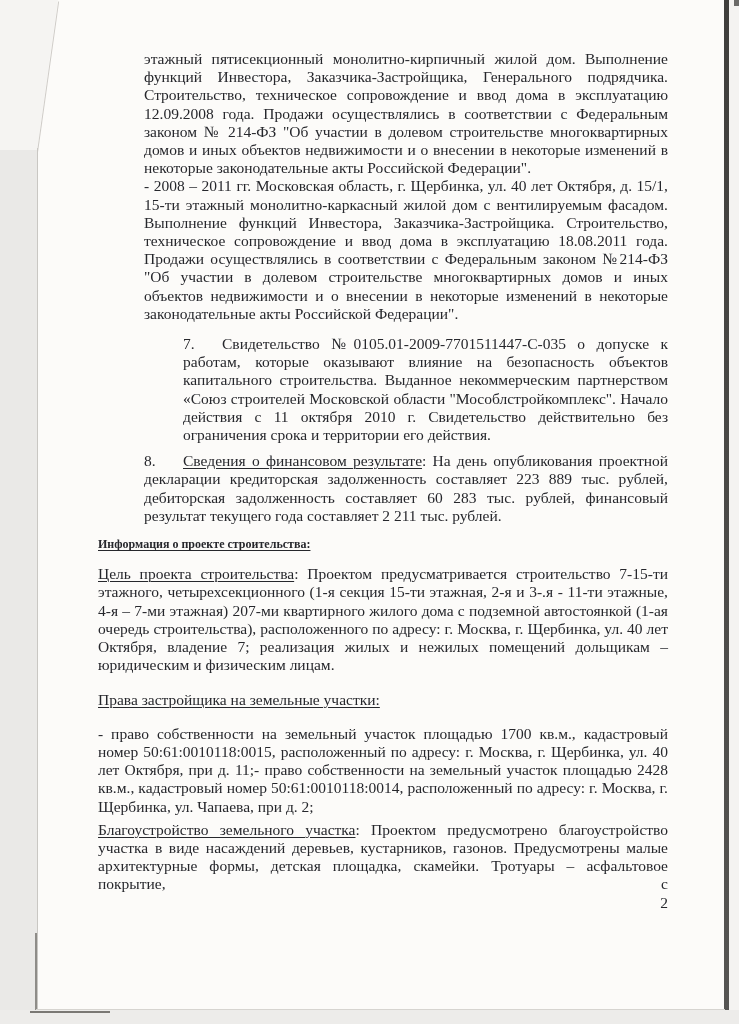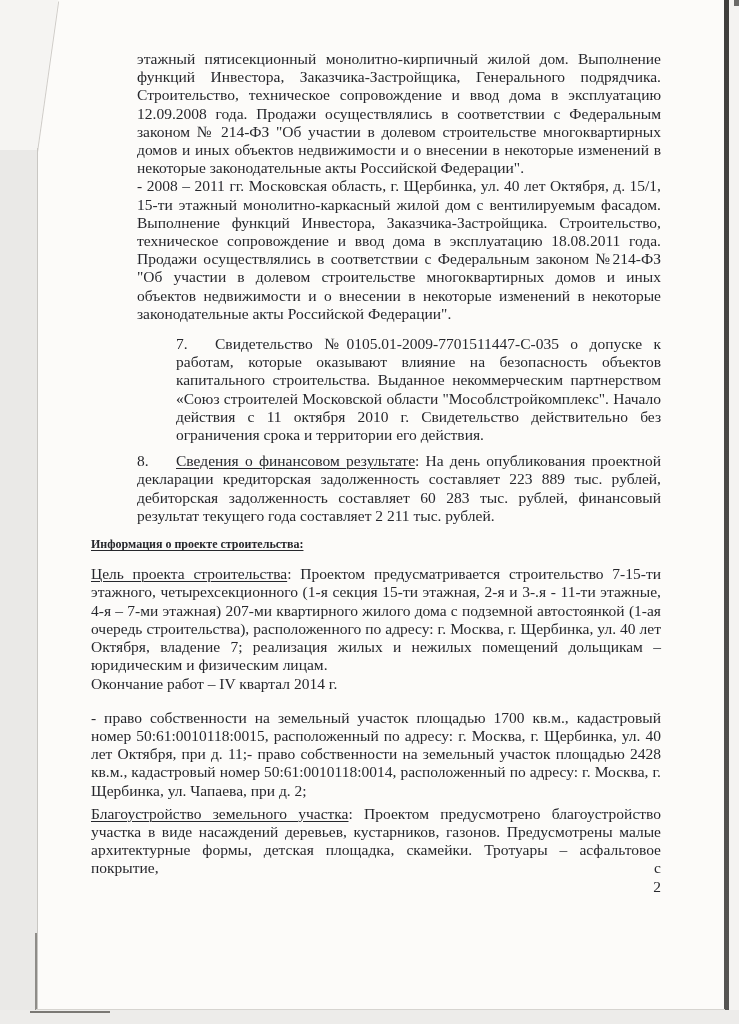--- a/index.html
+++ b/index.html
@@ -24,21 +24,21 @@
   .edge-left-dk { position:absolute; left:35px; top:933px; width:2px; height:78px; background:#8e8c88; }
   .edge-right-dk{ position:absolute; left:724px; top:0; width:5px; height:1012px;
                   background:linear-gradient(#3f3e3c,#565553); }
   .edge-right-lt{ position:absolute; left:729px; top:0; width:10px; height:1024px; background:#f4f3f1; }
   .bottom-line  { position:absolute; left:36px; top:1009px; width:689px; height:1px; background:#d6d4d0; }
   .edge-bottom  { position:absolute; left:0; top:1010px; width:739px; height:14px; background:#edecea; }
   .bottom-dk    { position:absolute; left:30px; top:1011px; width:80px; height:2px; background:#7a7874; }
   .corner-tr    { position:absolute; left:734px; top:0; width:5px; height:6px; background:#6b6a68; }
 
   .content {
-    position:absolute; left:54px; top:50px; width:570px;
+    position:absolute; left:61px; top:50px; width:570px;
     font-size:15.5px; line-height:18.2px;
   }
   .indented { margin-left:46px; }
   p.just { text-align:justify; }
   .u  { text-decoration:underline; text-decoration-thickness:1px; text-underline-offset:2px;font-family:Liberation Serif, serif; }
   .num { display:inline-block; width:39px; }
   .heading { font-size:12px; font-weight:bold; margin-top:10px; }
   .item-7 { margin-top:12px;margin-left:39px; }
   .item-8 { margin-top:8px; }
   .goal { margin-top:12px; }
@@ -61,23 +61,23 @@
 
       <p class="just item-7"><span class="num">7.</span><span>Свидетельство №0105.01-2009-7701511447-С-035 о допуске к работам, которые оказывают влияние на безопасность объектов капитального строительства. Выданное некоммерческим партнерством «Союз строителей Московской области "Мособлстройкомплекс". Начало действия с 11 октября 2010 г. Свидетельство действительно без ограничения срока и территории его действия.</span></p>
 
       <p class="just item-8"><span class="num">8.</span><span class="u">Сведения о финансовом результате</span><span>: На день опубликования проектной декларации кредиторская задолженность составляет 223 889 тыс. рублей, дебиторская задолженность составляет 60 283 тыс. рублей, финансовый результат текущего года составляет 2 211 тыс. рублей.</span></p>
     </div>
 
     <h2 class="heading"><span class="u">Информация о проекте строительства:</span></h2>
 
     <p class="just goal"><span class="u">Цель проекта строительства</span><span>: Проектом предусматривается строительство 7-15-ти этажного, четырехсекционного (1-я секция 15-ти этажная, 2-я и 3-.я - 11-ти этажные, 4-я – 7-ми этажная) 207-ми квартирного жилого дома с подземной автостоянкой (1-ая очередь строительства), расположенного по адресу: г. Москва, г. Щербинка, ул. 40 лет Октября, владение 7; реализация жилых и нежилых помещений дольщикам – юридическим и физическим лицам.</span></p>
 
-    <p>Окончание работ – IV квартал 2014 г.</p>
 
 
+    <p class="rights-h"><span class="u">Права застройщика на земельные участки:</span></p>
 
     <p class="just rights">- право собственности на земельный участок площадью 1700 кв.м., кадастровый номер 50:61:0010118:0015, расположенный по адресу: г. Москва, г. Щербинка, ул. 40 лет Октября, при д. 11;- право собственности на земельный участок площадью 2428 кв.м., кадастровый номер 50:61:0010118:0014, расположенный по адресу: г. Москва, г. Щербинка, ул. Чапаева, при д. 2;</p>
 
     <p class="landscape"><span class="u">Благоустройство земельного участка</span><span>: Проектом предусмотрено благоустройство участка в виде насаждений деревьев, кустарников, газонов. Предусмотрены малые архитектурные формы, детская площадка, скамейки. Тротуары – асфальтовое покрытие, с</span></p>
 
     <p class="pagenum">2</p>
   </div>
 </div>
 
 <div class="corner-tl"></div>

